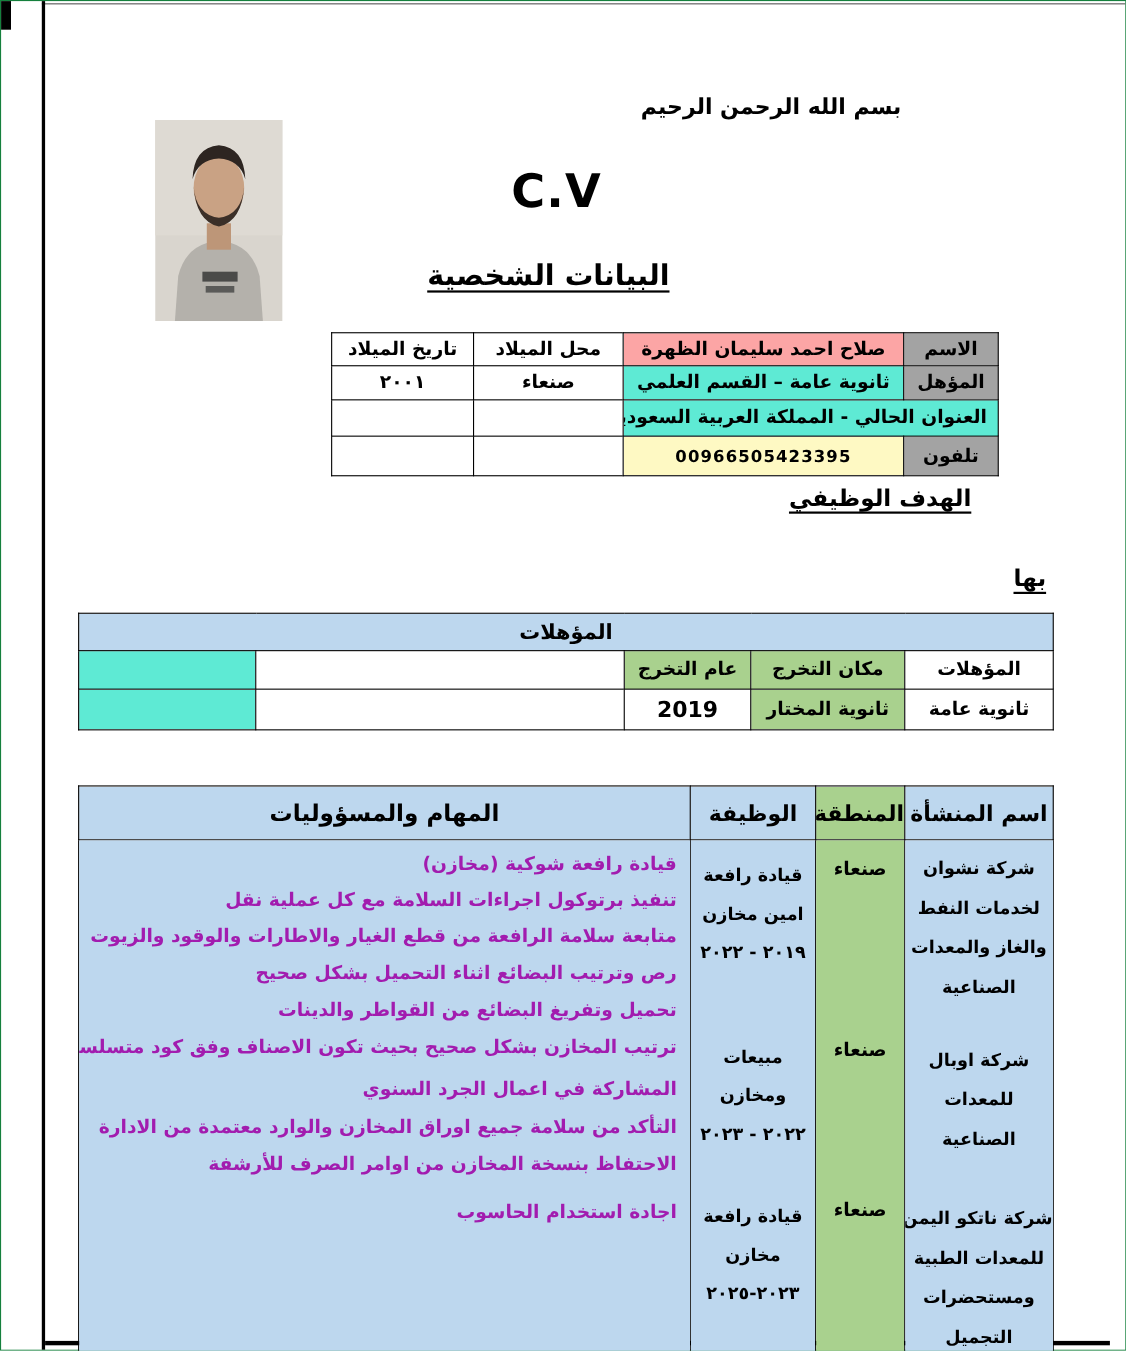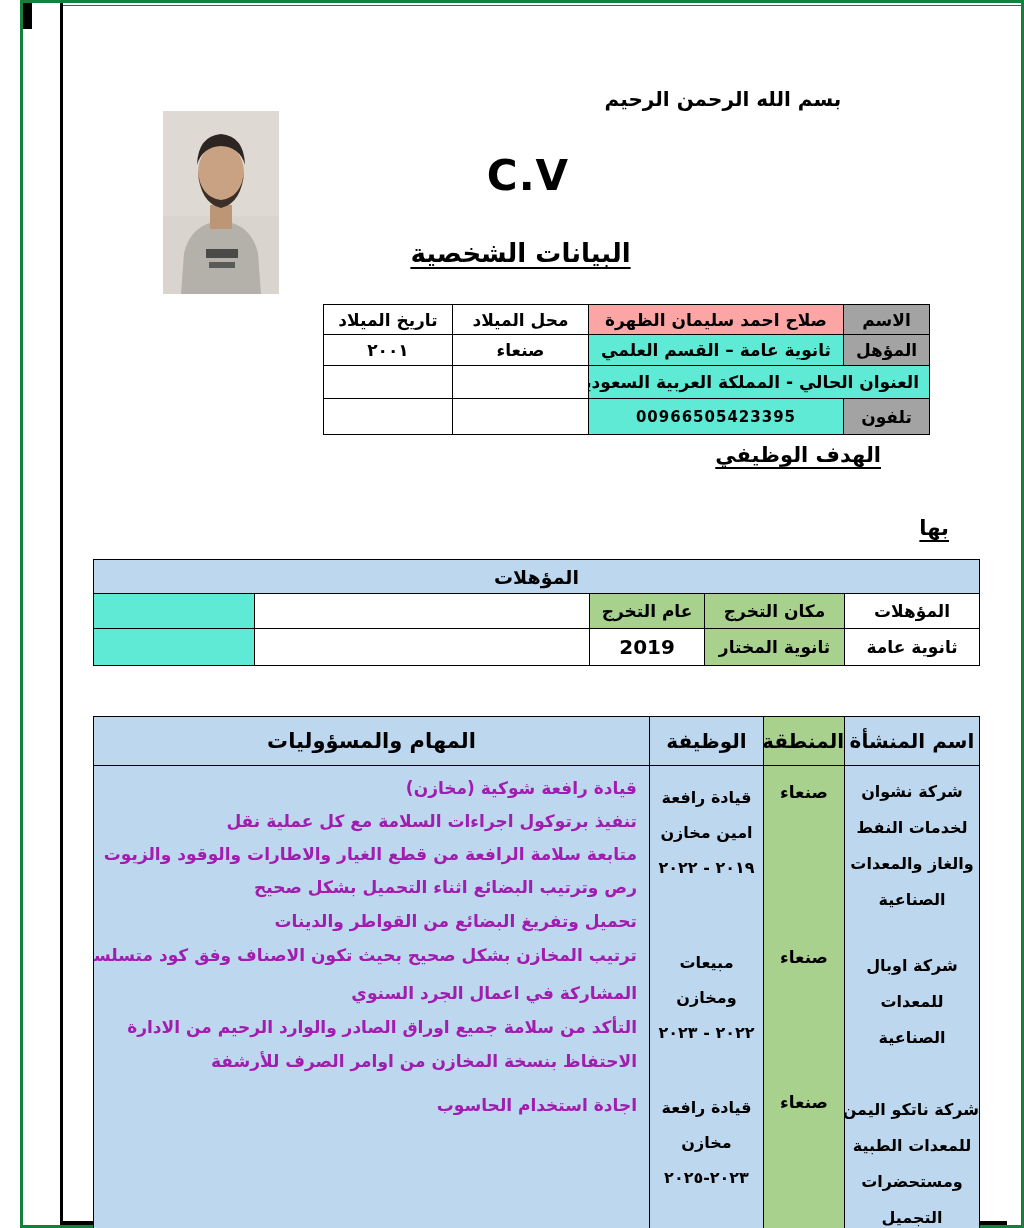--- a/index.html
+++ b/index.html
@@ -4,21 +4,21 @@
 <style>
   * { margin:0; padding:0; box-sizing:border-box; }
   html,body { width:1024px; height:1228px; }
   body {
     position:relative;
     background:#ffffff;
     font-family:"DejaVu Sans", sans-serif;
     overflow:hidden;
     color:#000;
   }
-  .page { position:absolute; inset:0; background:#fff; border:3px solid #15803d;margin-left:20px; }
+  .page { position:absolute; inset:0; background:#fff; border:1px solid #15803d; }
 
   
   .scan-left   { position:absolute; left:37px; top:0; width:3px; height:100%; background:#000; }
   .scan-bottom { position:absolute; left:40px; right:14px; top:1218px; height:4px; background:#000; }
   .scan-corner { position:absolute; left:0; top:0; width:9px; height:26px; background:#000; }
   .scan-top    { position:absolute; left:37px; right:0; top:2px; height:1px; background:#555; }
 
   
   .photo { position:absolute; left:140px; top:108px; width:116px; height:183px; overflow:hidden; }
   .bismillah { position:absolute; left:555px; top:84px; width:290px; text-align:center;
@@ -30,21 +30,21 @@
                     text-underline-offset:5px; direction:rtl; }
 
   
   table { border-collapse:collapse; direction:rtl; table-layout:fixed; position:absolute; }
   td { border:1px solid #000; font-weight:bold; text-align:center; vertical-align:middle;
        font-size:17px; overflow:hidden; }
 
   .bg-label  { background:#a3a3a3; }
   .bg-lblue  { background:#5eead4; }
   .bg-orange { background:#fca5a5; }
-  .bg-yellow { background:#5eead4; }
+  .bg-yellow { background:#fef9c3; }
   .bg-green  { background:#A9D18E; }
   .bg-blue   { background:#BDD7EE; }
 
   .personal-table { left:300px; top:301px; width:606px; }
   .personal-table .addr { text-align:right; padding-right:10px; white-space:nowrap; }
   .personal-table .phone { font-size:15px; letter-spacing:1px; }
 
   .qual-table { left:70px; top:556px; width:886px; }
   .qual-title { font-size:19px; }
   .exp-section-title { font-size:24px; text-decoration:underline; text-underline-offset:5px; }
@@ -235,21 +235,21 @@
         </div>
       </td>
       <td class="bg-blue body tasks-cell">
         <div class="task-line">قيادة رافعة شوكية (مخازن)</div>
         <div class="task-line">تنفيذ برتوكول اجراءات السلامة مع كل عملية نقل</div>
         <div class="task-line">متابعة سلامة الرافعة من قطع الغيار والاطارات والوقود والزيوت</div>
         <div class="task-line">رص وترتيب البضائع اثناء التحميل بشكل صحيح</div>
         <div class="task-line">تحميل وتفريغ البضائع من القواطر والدينات</div>
         <div class="task-line">ترتيب المخازن بشكل صحيح بحيث تكون الاصناف وفق كود متسلسل</div>
         <div class="task-line">المشاركة في اعمال الجرد السنوي</div>
-        <div class="task-line">التأكد من سلامة جميع اوراق الصادر والوارد الرحيم من الادارة</div>
+        <div class="task-line">التأكد من سلامة جميع اوراق المخازن والوارد معتمدة من الادارة</div>
         <div class="task-line">الاحتفاظ بنسخة المخازن من اوامر الصرف للأرشفة</div>
         <div class="task-line">اجادة استخدام الحاسوب</div>
       </td>
     </tr>
   </tbody>
     </table>
 
 </div>
 
 </body></html>

